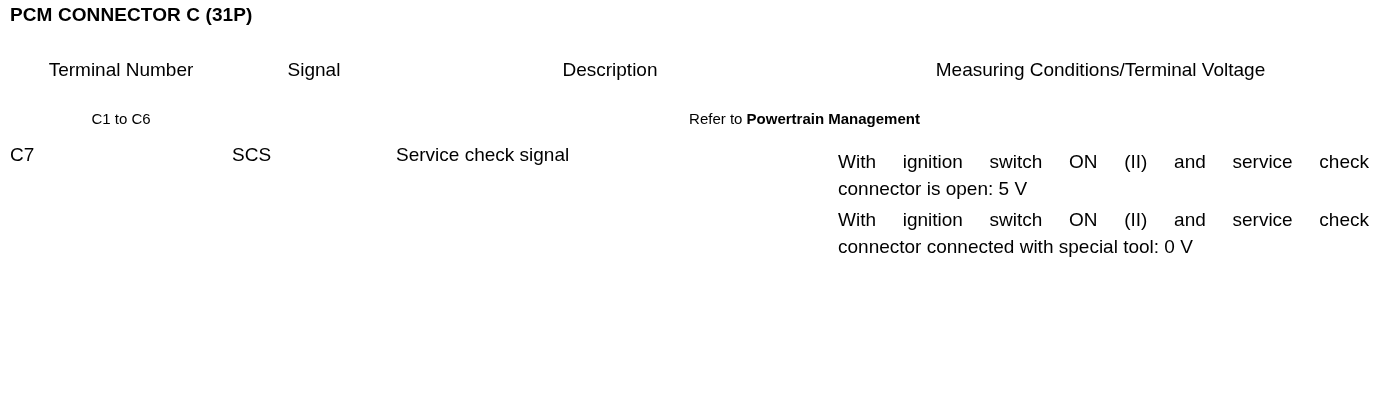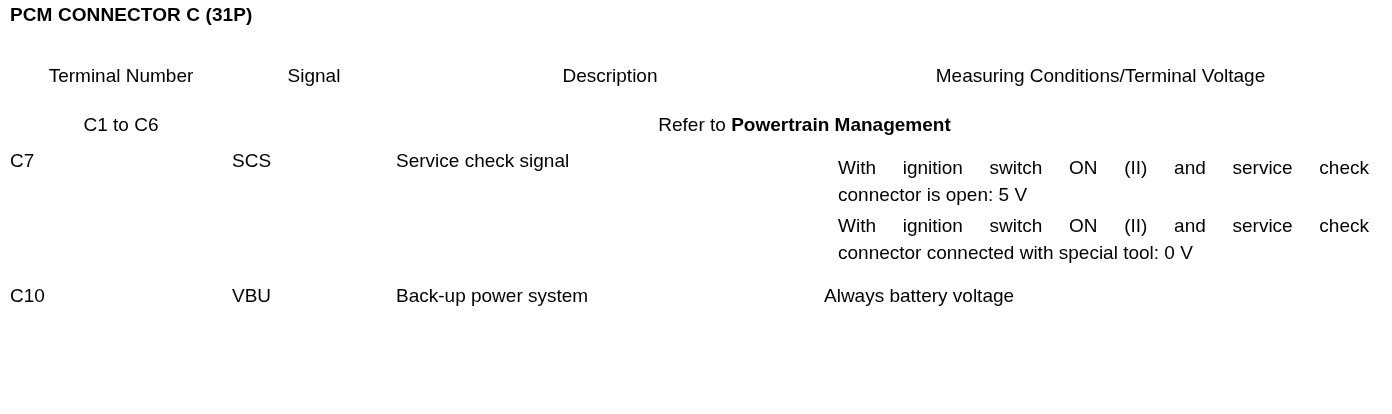--- a/index.html
+++ b/index.html
@@ -28,21 +28,21 @@
     font-size: 19px;
     font-weight: bold;
     letter-spacing: 0.1px;
     white-space: nowrap;
   }
 
   
   .table-wrap {
     position: absolute;
     left: 10px;
-    top: 50px;
+    top: 44px;
     width: 1367px;
   }
   table.pcm {
     border-collapse: collapse;
     table-layout: fixed;
     width: 1367px;
     font-size: 19px;
   }
   table.pcm td, table.pcm th {
     border: 0;
@@ -88,21 +88,21 @@
     padding-left: 14px;
     margin-left: 16px;
   }
   .pad-t { padding-top: 9px; }
 
   .row-refer td {
     height: 45px;
   }
   .refer-cell {
     text-align: center;
-    font-size: 19px;
+    font-size: 15px;
     line-height: 45px;
     white-space: nowrap;
   }
   .refer-cell b { font-weight: bold; }
 
   .row-c7 td { height: 135px; }
   .row-short td { height: 43px; }
   .meas-block {
     padding-left: 14px;
     padding-top: 7px;
@@ -165,24 +165,18 @@
               </div>
               <div class="meas-para">
                 <span class="l1">With ignition switch ON (II) and service check</span>
                 <span class="l2">connector connected with special tool: 0 V</span>
               </div>
             </div>
           </td>
         </tr>
 
 
-        <tr class="row-short">
-          <td class="cell cell-center rule-thin vsep-r pad-t">C10</td>
-          <td class="cell cell-center rule-thin vsep-r pad-t">VBU</td>
-          <td class="cell cell-left rule-thin vsep-r pad-t">Back-up power system</td>
-          <td class="cell cell-left rule-thin pad-t">Always battery voltage</td>
-        </tr>
 
       </tbody>
     </table>
   </div>
 
 </div>
 
 </body></html>

